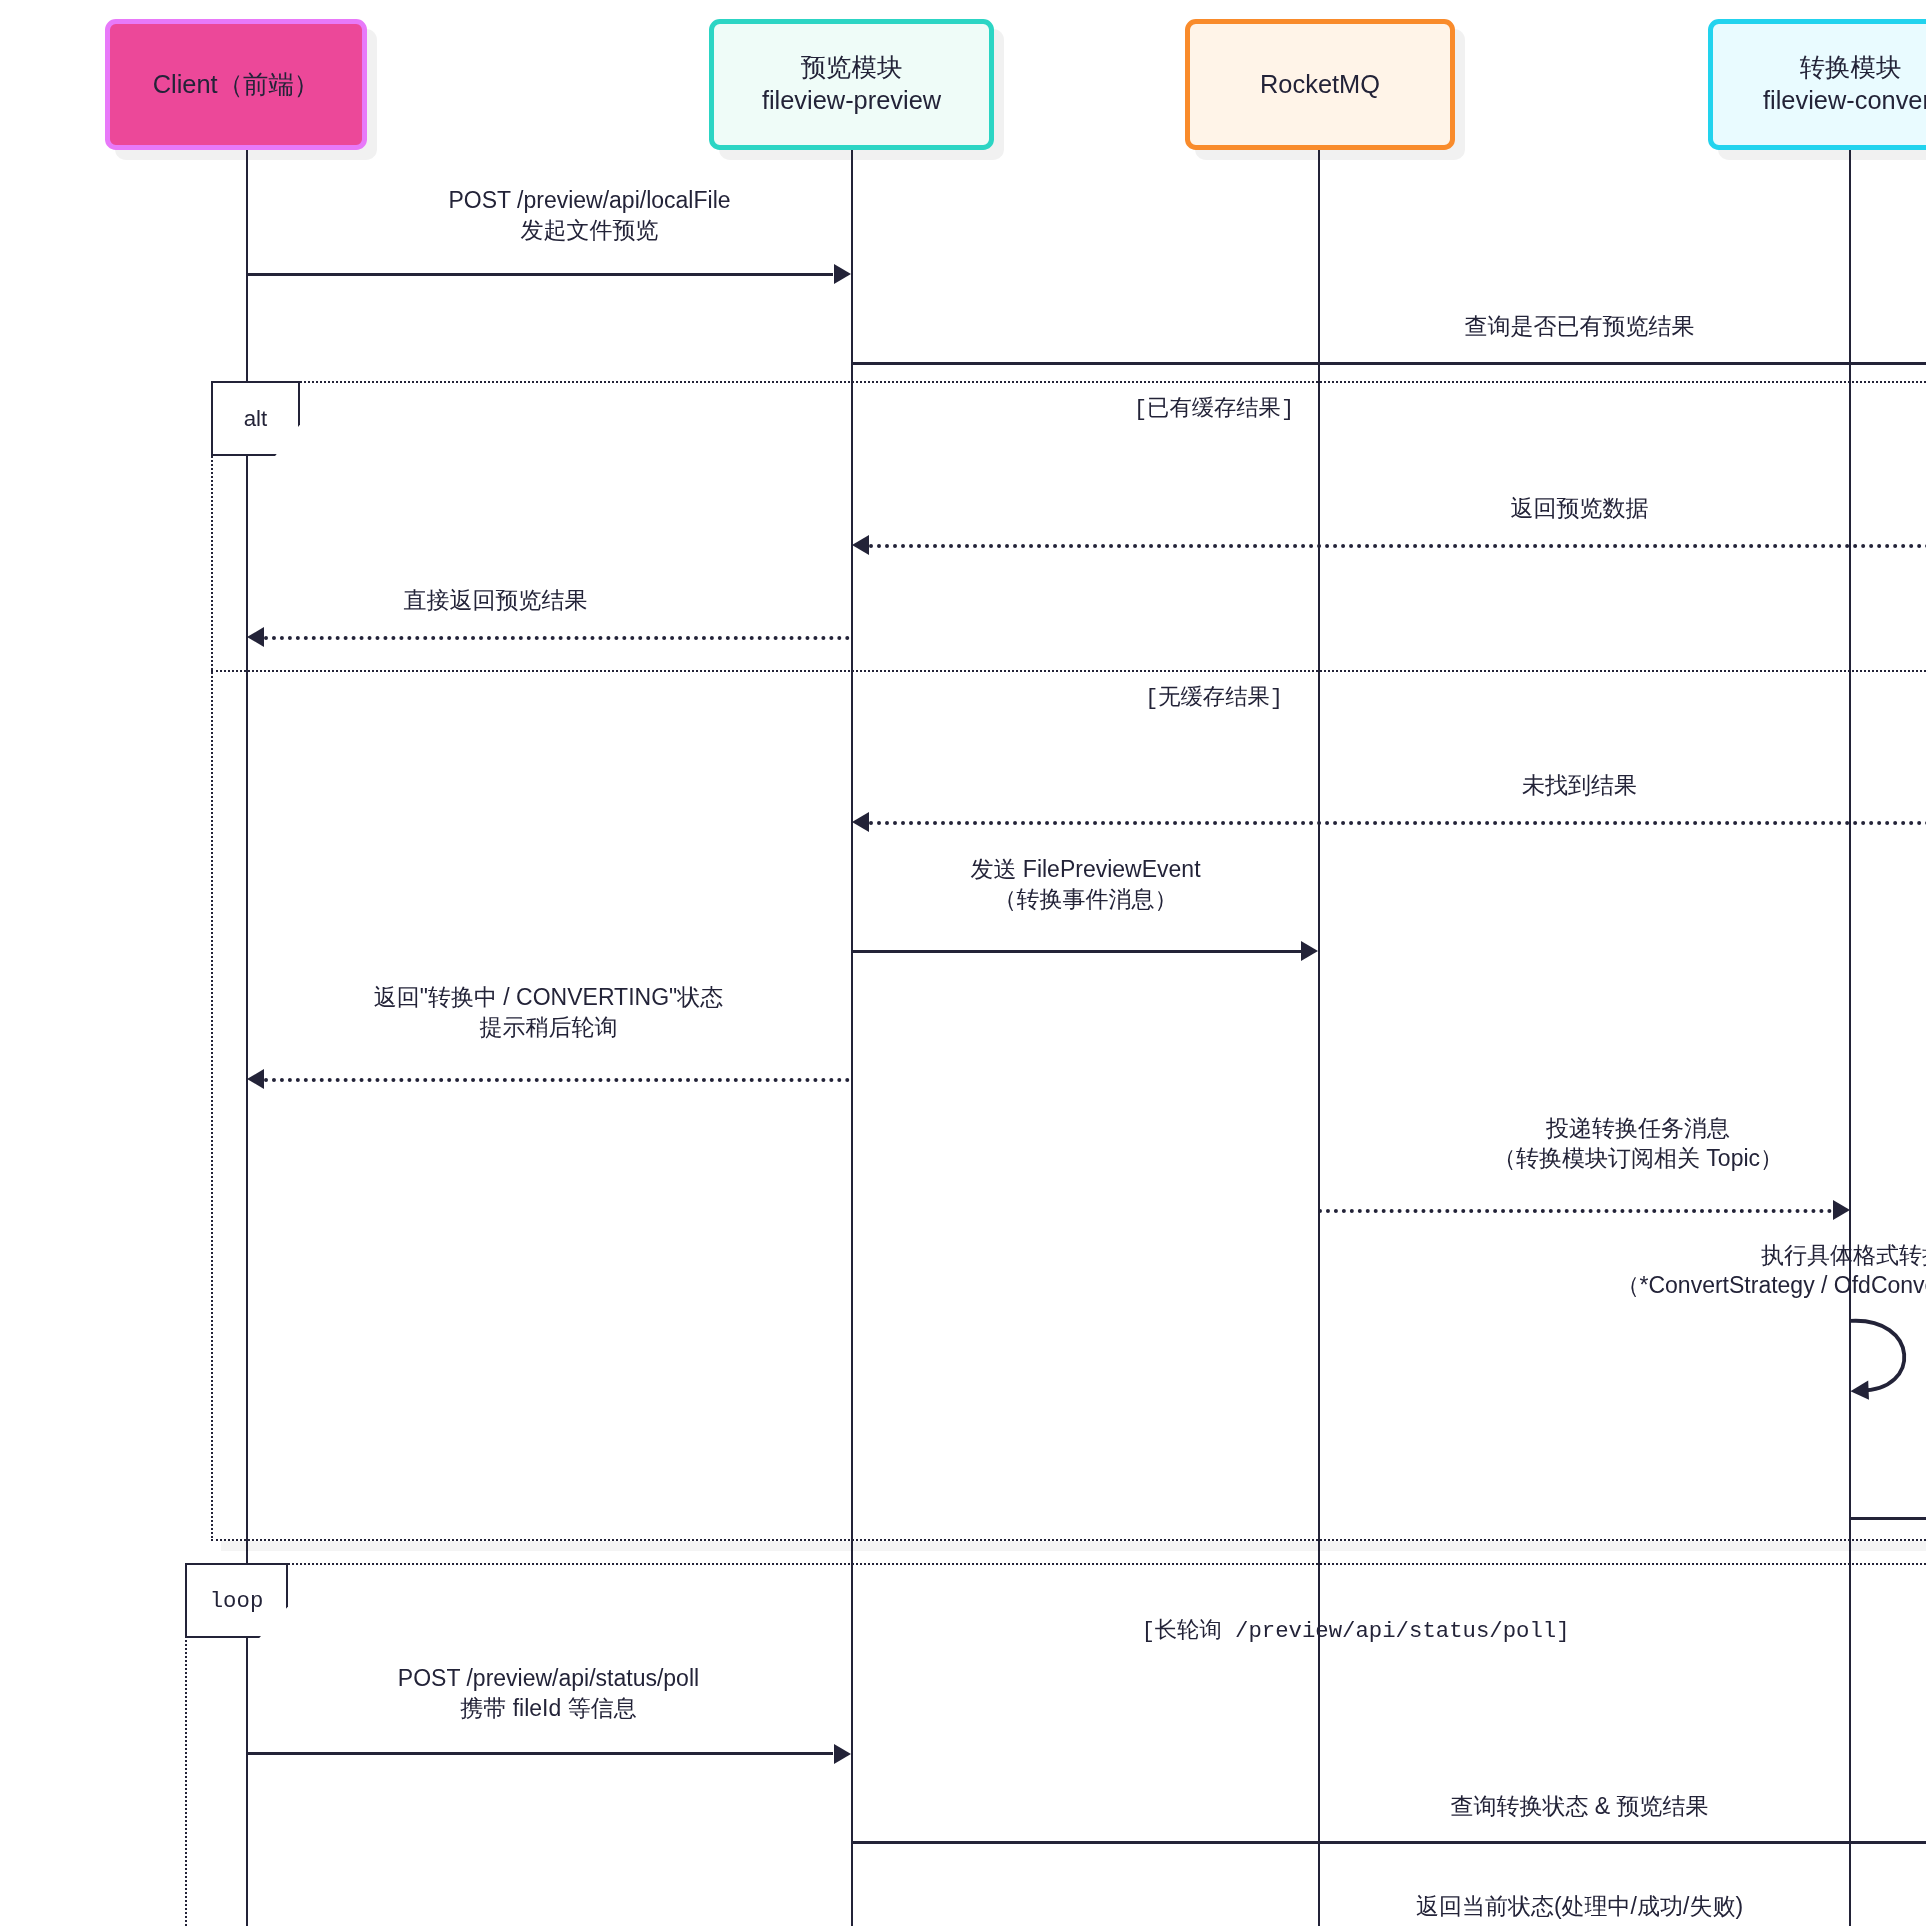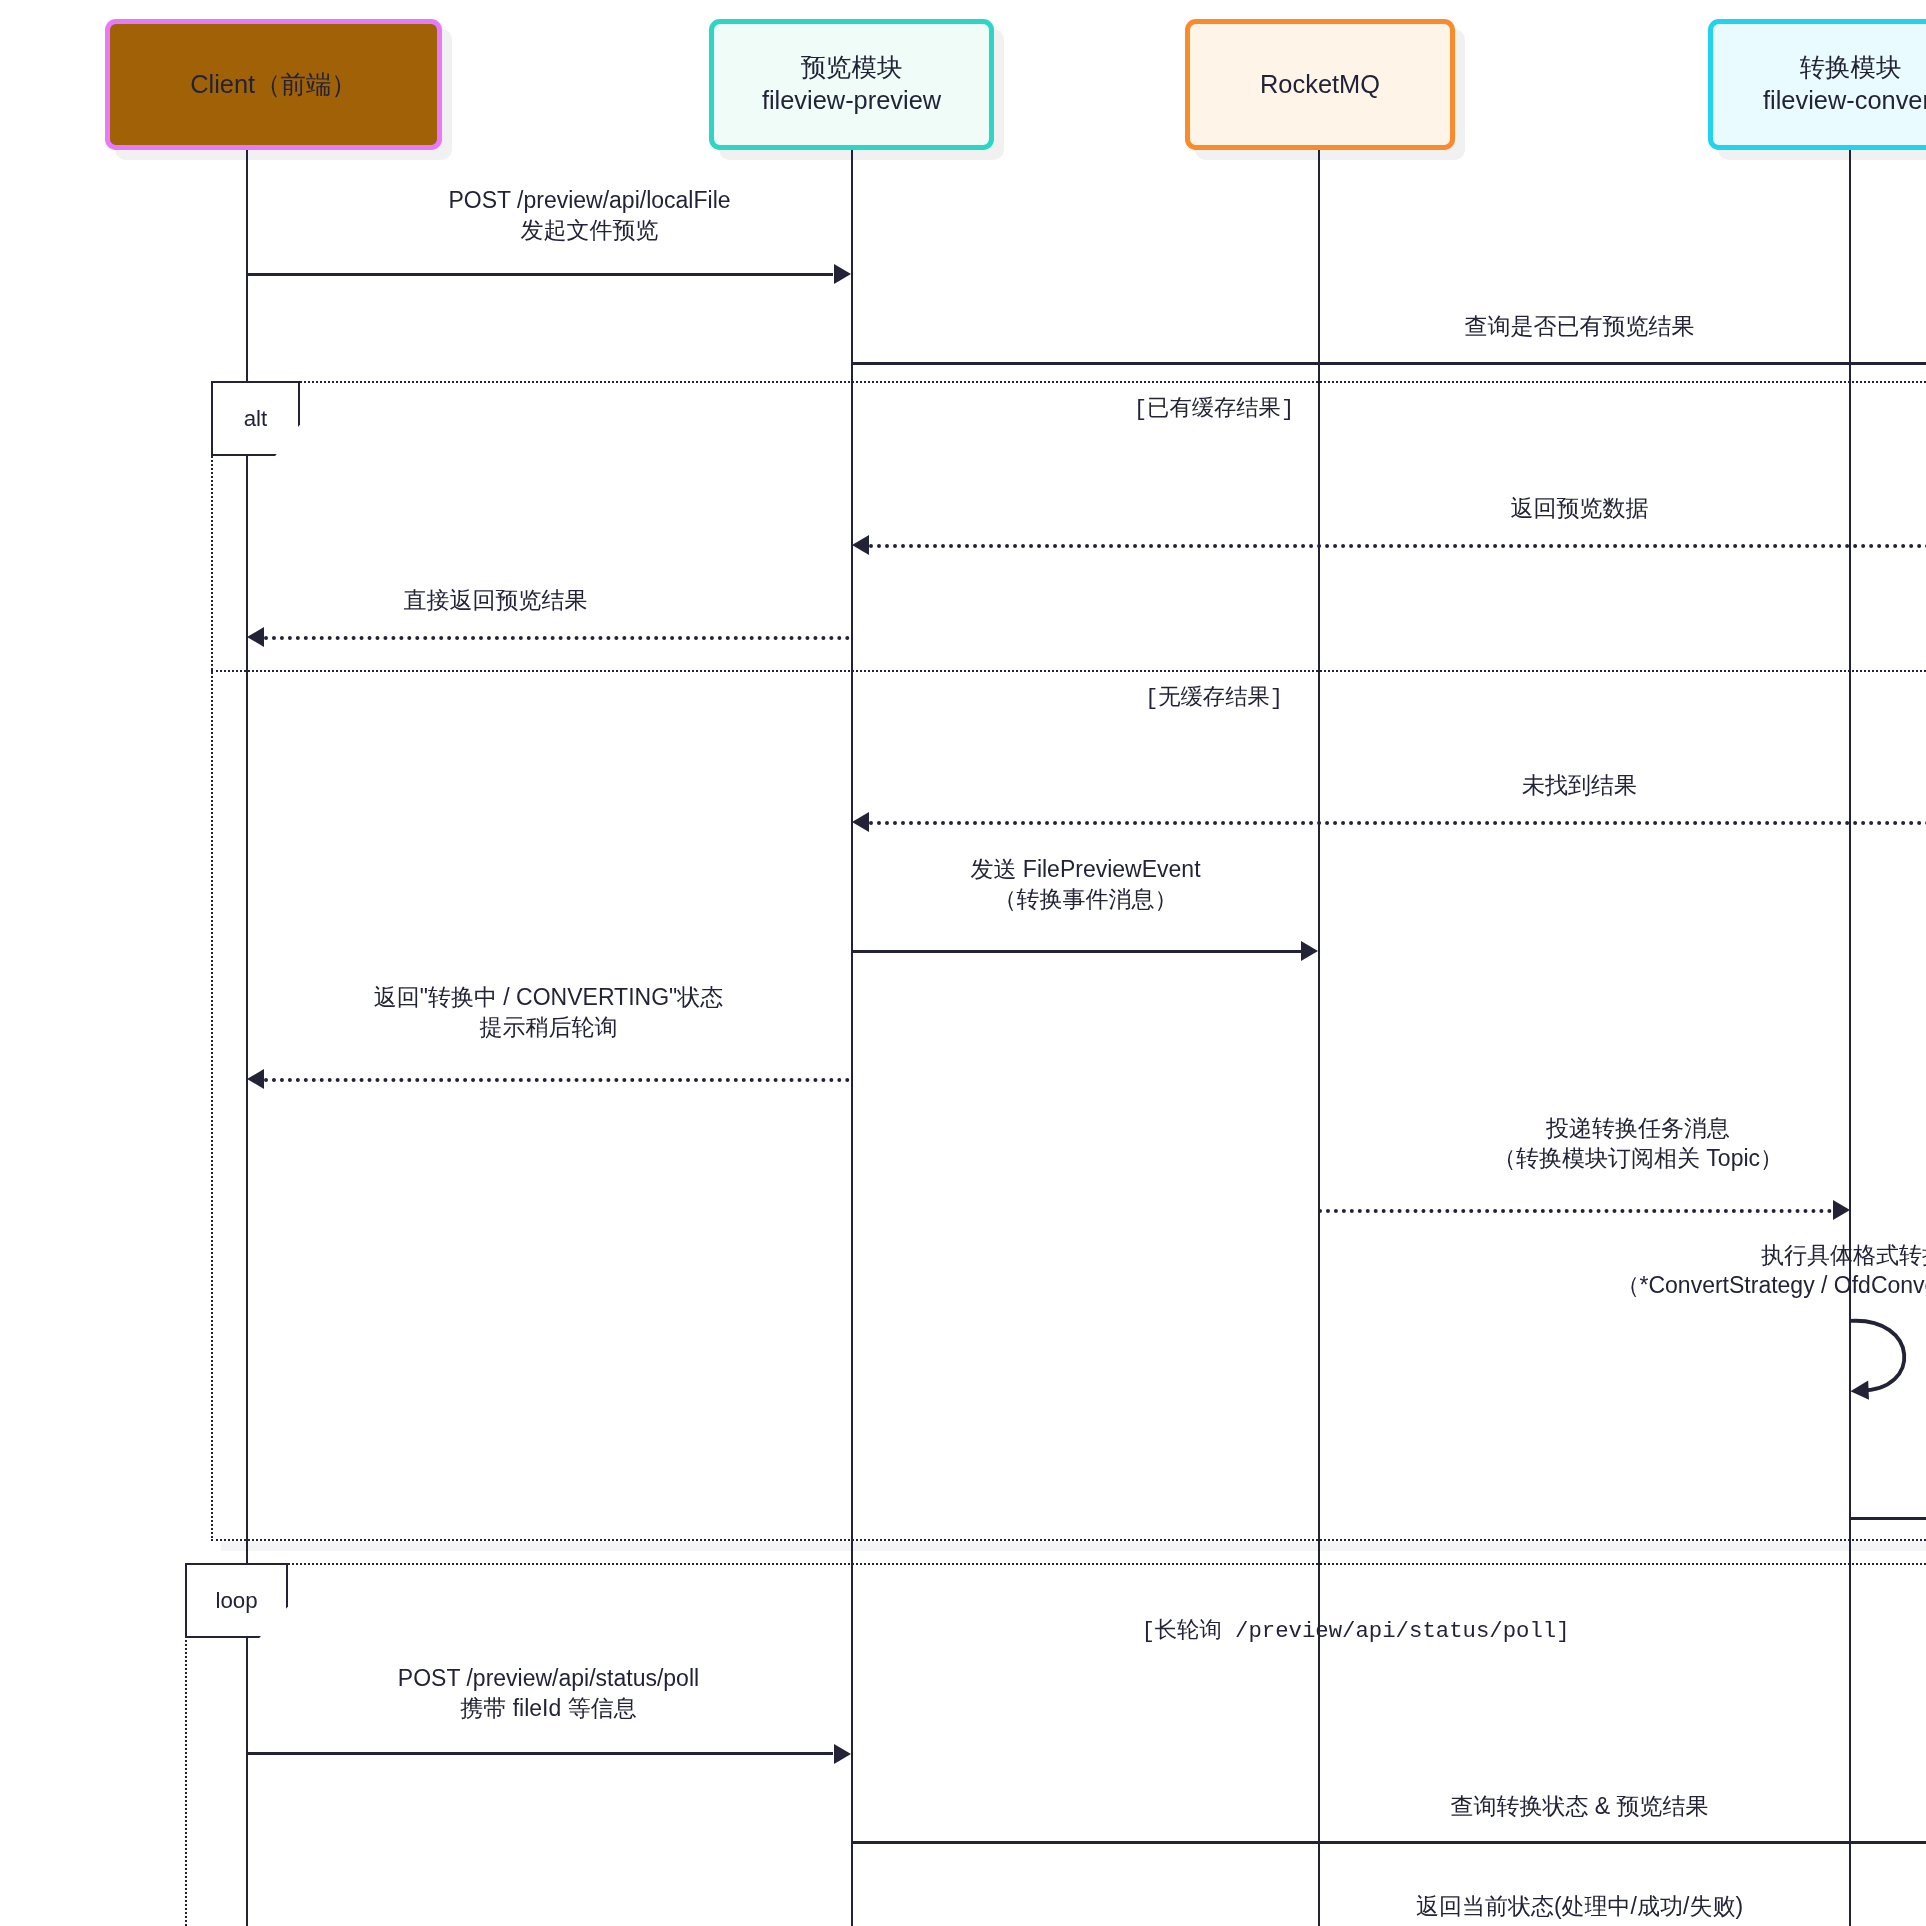--- a/index.html
+++ b/index.html
@@ -47,21 +47,21 @@
 </head>
 <body>
 
 <div id="canvas">
 
   <div class="lifeline" style="left:246px; top:149px; height:2319px;"></div>
   <div class="lifeline" style="left:851px;top:149px; height:2319px;"></div>
   <div class="lifeline" style="left:1318px;top:149px; height:2319px;"></div>
   <div class="lifeline" style="left:1849px;top:149px; height:2319px;"></div>
 
-  <div class="actor" style="left:105px; top:18.5px; width:337px; height:131px; border-color:#e879f9; background:#a16207;">
+  <div class="actor" style="left:105px; top:18.5px; width:262px; height:131px; border-color:#e879f9; background:#ec4899;">
     <span class="aname">Client（前端）</span>
   </div>
   <div class="actor" style="left:709px; top:18.5px; width:285px; height:131px; border-color:#2cd5c4; background:#effcf8;">
     <span class="aname">预览模块
 fileview-preview</span>
   </div>
   <div class="actor" style="left:1185px; top:18.5px; width:270px; height:131px; border-color:#f98b2b; background:#fff4e8;">
     <span class="aname">RocketMQ</span>
   </div>
   <div class="actor" style="left:1708px; top:18.5px; width:285px; height:131px; border-color:#22d3ee; background:#e9fbff;">
@@ -71,21 +71,21 @@
 
   <div class="frag" style="left:211px; top:381px; width:2123px; height:1160px;"></div>
   <div class="fraglabel" style="left:211px; top:381px; width:89px; height:75px;">
     <span>alt</span>
   </div>
   <div class="fragcond" style="left:925px; top:393px; width:578px;">[已有缓存结果]</div>
   <div class="fragdiv" style="left:211px; top:670px; width:2123px;"></div>
   <div class="fragcond" style="left:925px; top:682px; width:578px;">[无缓存结果]</div>
 
   <div class="frag" style="left:185px; top:1563px; width:2149px; height:867px;"></div>
-  <div class="fraglabel" style="left:185px; top:1563px; width:103px; height:75px;">
+  <div class="fraglabel" style="left:185px; top:1563px; width:103px; height:75px;font-family:Liberation Mono, monospace;">
     <span>loop</span>
   </div>
   <div class="fragcond" style="left:932px; top:1570px; width:847px;margin-top:45px;">[长轮询 /preview/api/status/poll]</div>
 
   <div class="mlabel" style="left:247px; top:185px; width:603px;padding-left:41px;">POST /preview/api/localFile
 发起文件预览</div>
   <div class="msg" style="left:247px; top:273px; width:586px;"></div>
   <div class="arrowR" style="left:834px; top:264px;"></div>
 
   <div class="mlabel" style="left:852px; top:311px; width:1455px;">查询是否已有预览结果</div>

